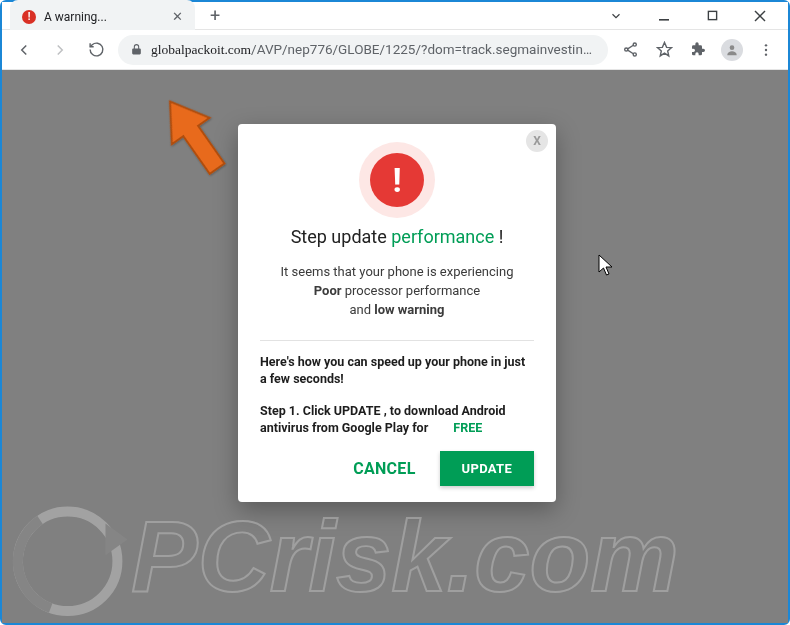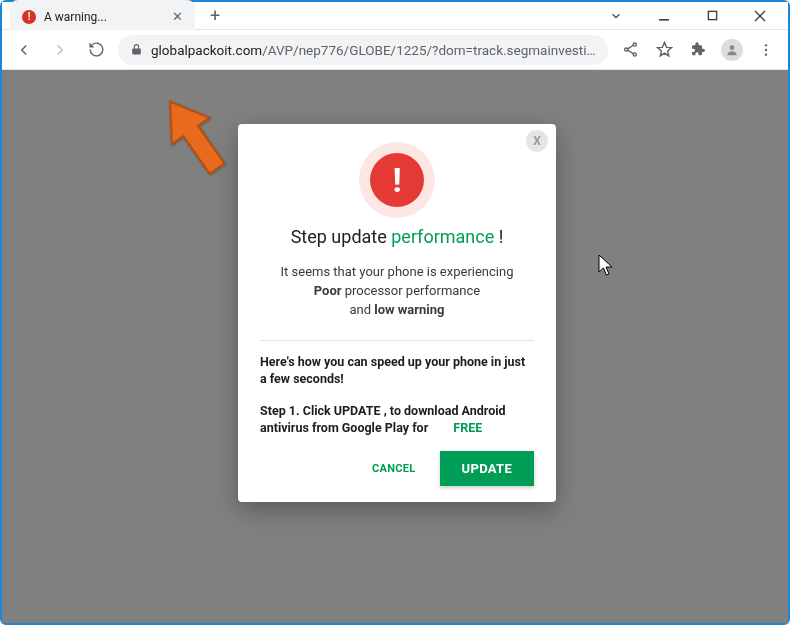--- a/index.html
+++ b/index.html
@@ -20,21 +20,21 @@
   .window-controls { margin-left: auto; display: flex; align-items: center; gap: 4px; padding-right: 6px; }
   .wctrl { width: 44px; height: 30px; display: flex; align-items: center; justify-content: center; color: #3c4043; font-size: 14px; }
   .wctrl.chev svg,.wctrl svg { display:block; }
 
   
   .toolbar { height: 40px; display: flex; align-items: center; gap: 8px; padding: 0 8px; background: #fff; border-bottom: 1px solid #e5e5e5; }
   .tbtn { width: 28px; height: 28px; display: flex; align-items: center; justify-content: center; color: #5f6368; border-radius: 50%; }
   .addrbar { flex: 1; height: 30px; background: #f1f3f4; border-radius: 15px; display: flex; align-items: center; padding: 0 12px; font-size: 13.5px; color: #5f6368; overflow: hidden; }
   .addrbar .lock { margin-right: 8px; display: flex; }
   .addrbar .url { white-space: nowrap; overflow: hidden; text-overflow: ellipsis; }
-  .addrbar .dom { color: #202124; }
+  .addrbar .dom { color: #202124; font-family: Liberation Serif, serif; }
   .right-icons { display: flex; align-items: center; gap: 6px; }
   .ricon { width: 28px; height: 28px; display:flex; align-items:center; justify-content:center; color:#5f6368;}
   .avatar { width: 22px; height: 22px; border-radius: 50%; background: #dadce0; display:flex; align-items:center; justify-content:center; }
 
   
   .page { flex: 1; position: relative; background: #808080; overflow: hidden; }
 
   
   .pointer-arrow { position: absolute; left: 150px; top: 15px; z-index: 30; }
 
@@ -43,21 +43,21 @@
   .modal .closebtn { position: absolute; right: 8px; top: 6px; width: 22px; height: 22px; border-radius: 50%; background: #e5e5e5; color: #9a9a9a; display:flex; align-items:center; justify-content:center; font-size: 12px; font-weight: bold; }
   .alert-ico { width: 76px; height: 76px; margin: 0 auto 8px; border-radius: 50%; background: #fde7e5; display:flex; align-items:center; justify-content:center; }
   .alert-ico .inner { width: 54px; height: 54px; border-radius: 50%; background: #e53935; display:flex; align-items:center; justify-content:center; color:#fff; font-size: 34px; font-weight: 700; }
   .m-headline { text-align: center; font-size: 18px; color: #222; margin: 6px 0 16px; }
   .m-headline .rec { color: #009d56; }
   .m-sub { text-align: center; font-size: 13px; color: #3b3b3b; margin: 0 6px 20px; line-height: 1.45; }
   .hr { border: none; border-top: 1px solid #e2e2e2; margin: 4px 0 12px; }
   .step { font-size: 12.5px; color: #1d1d1d; font-weight: 700; margin-bottom: 14px; line-height: 1.4; }
   .step .free { color: #009d56; margin-left: 22px; }
   .actions { display: flex; justify-content: flex-end; align-items: center; gap: 24px; margin-top: 6px; }
-  .cancel { color: #009d56; font-weight: 700; font-size: 11px; letter-spacing: .3px; }
+  .cancel { color: #009d56; font-weight: 700; font-size: 16px; letter-spacing: .3px; }
   .update { background: #009d56; color: #fff; font-weight: 700; font-size: 13px; padding: 10px 22px; border-radius: 0; box-shadow: 0 2px 4px rgba(0,0,0,.2); letter-spacing:.3px;}
   .gp { display:flex; align-items:center; gap:8px; margin-top: 14px; padding-top: 10px; border-top: 1px solid #eee; }
   .gp svg { display:block; }
   .gp-label { font-size: 12px; color: #5b5b5b; }
 
   
   .cursor { position:absolute; left: 596px; top: 184px; z-index: 40; }
 
   
   .wm { position:absolute; left:0; right:0; bottom:0; height:150px; z-index: 50; pointer-events:none; opacity:.55; }
@@ -214,15 +214,25 @@
       </div>
 
     </div>
 
     <div class="cursor">
       <svg width="18" height="24" viewBox="0 0 18 24">
         <path d="M1 1 L1 18 L5.5 14 L8.5 21 L11 20 L8 13 L14 13 Z" fill="#fff" stroke="#000" stroke-width="1"></path>
       </svg>
     </div>
 
+    <div class="wm">
+      <svg viewBox="0 0 790 150" preserveAspectRatio="xMinYMax meet">
+        <g transform="translate(14,12)">
+          <circle cx="52" cy="76" r="50" fill="none" stroke="#bfbfbf" stroke-width="10"></circle>
+          <circle cx="52" cy="76" r="50" fill="none" stroke="#8a8a8a" stroke-width="10" stroke-dasharray="110 400" transform="rotate(110 52 76)"></circle>
+          <polygon points="90,38 112,54 90,70" fill="#8a8a8a"></polygon>
+        </g>
+        <text x="130" y="118" font-family="Arial, sans-serif" font-size="100" font-weight="700" font-style="italic" fill="none" stroke="#b9b9b9" stroke-width="2">PCrisk.com</text>
+      </svg>
+    </div>
 
   </div>
 </div>
 
 </body></html>

